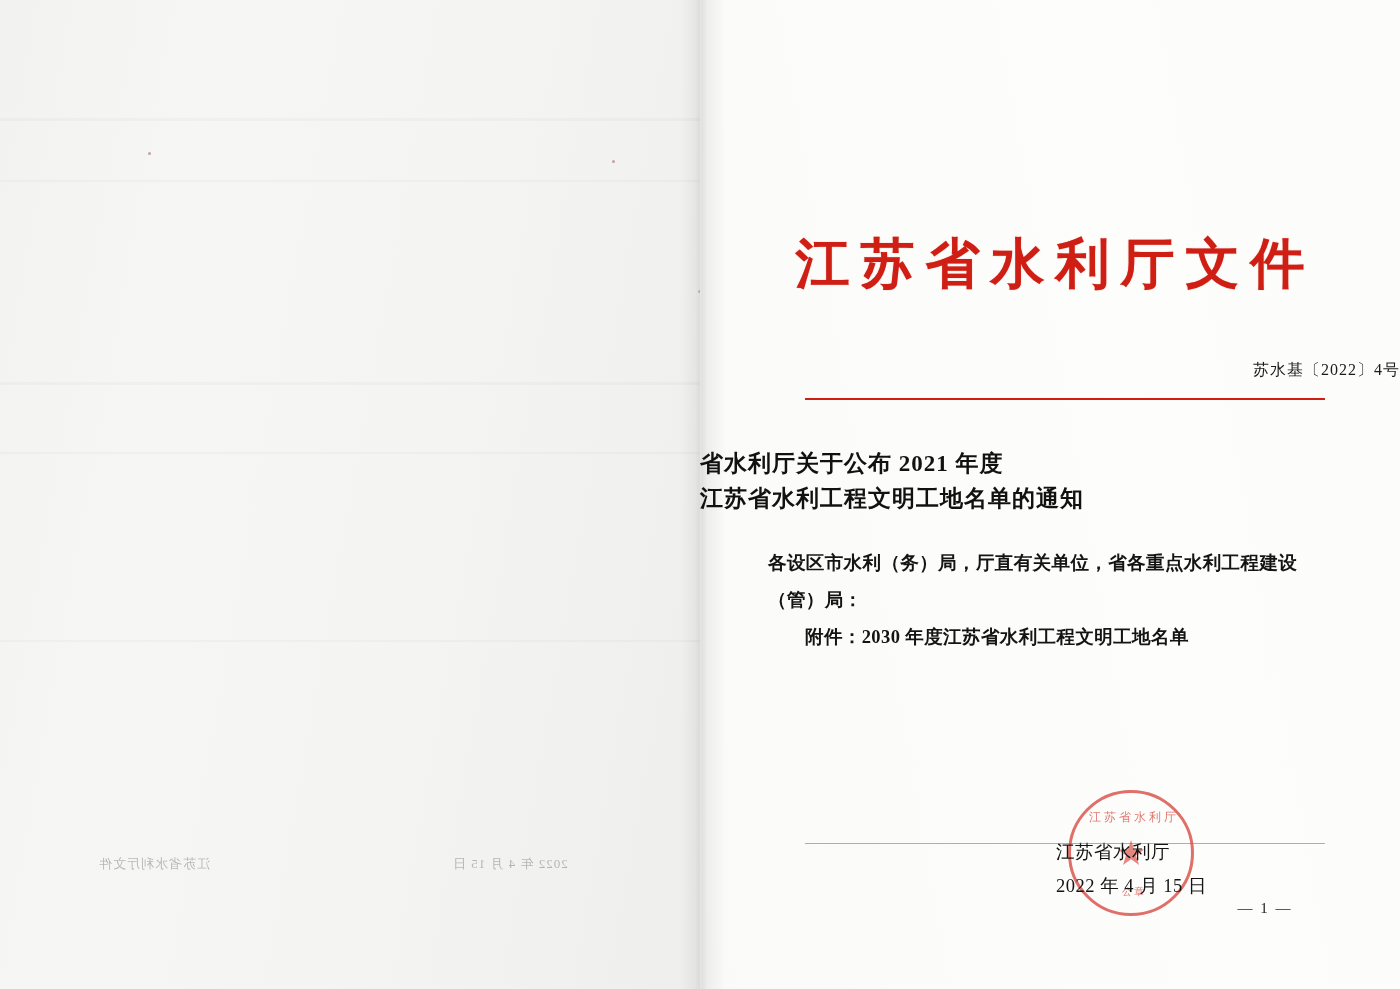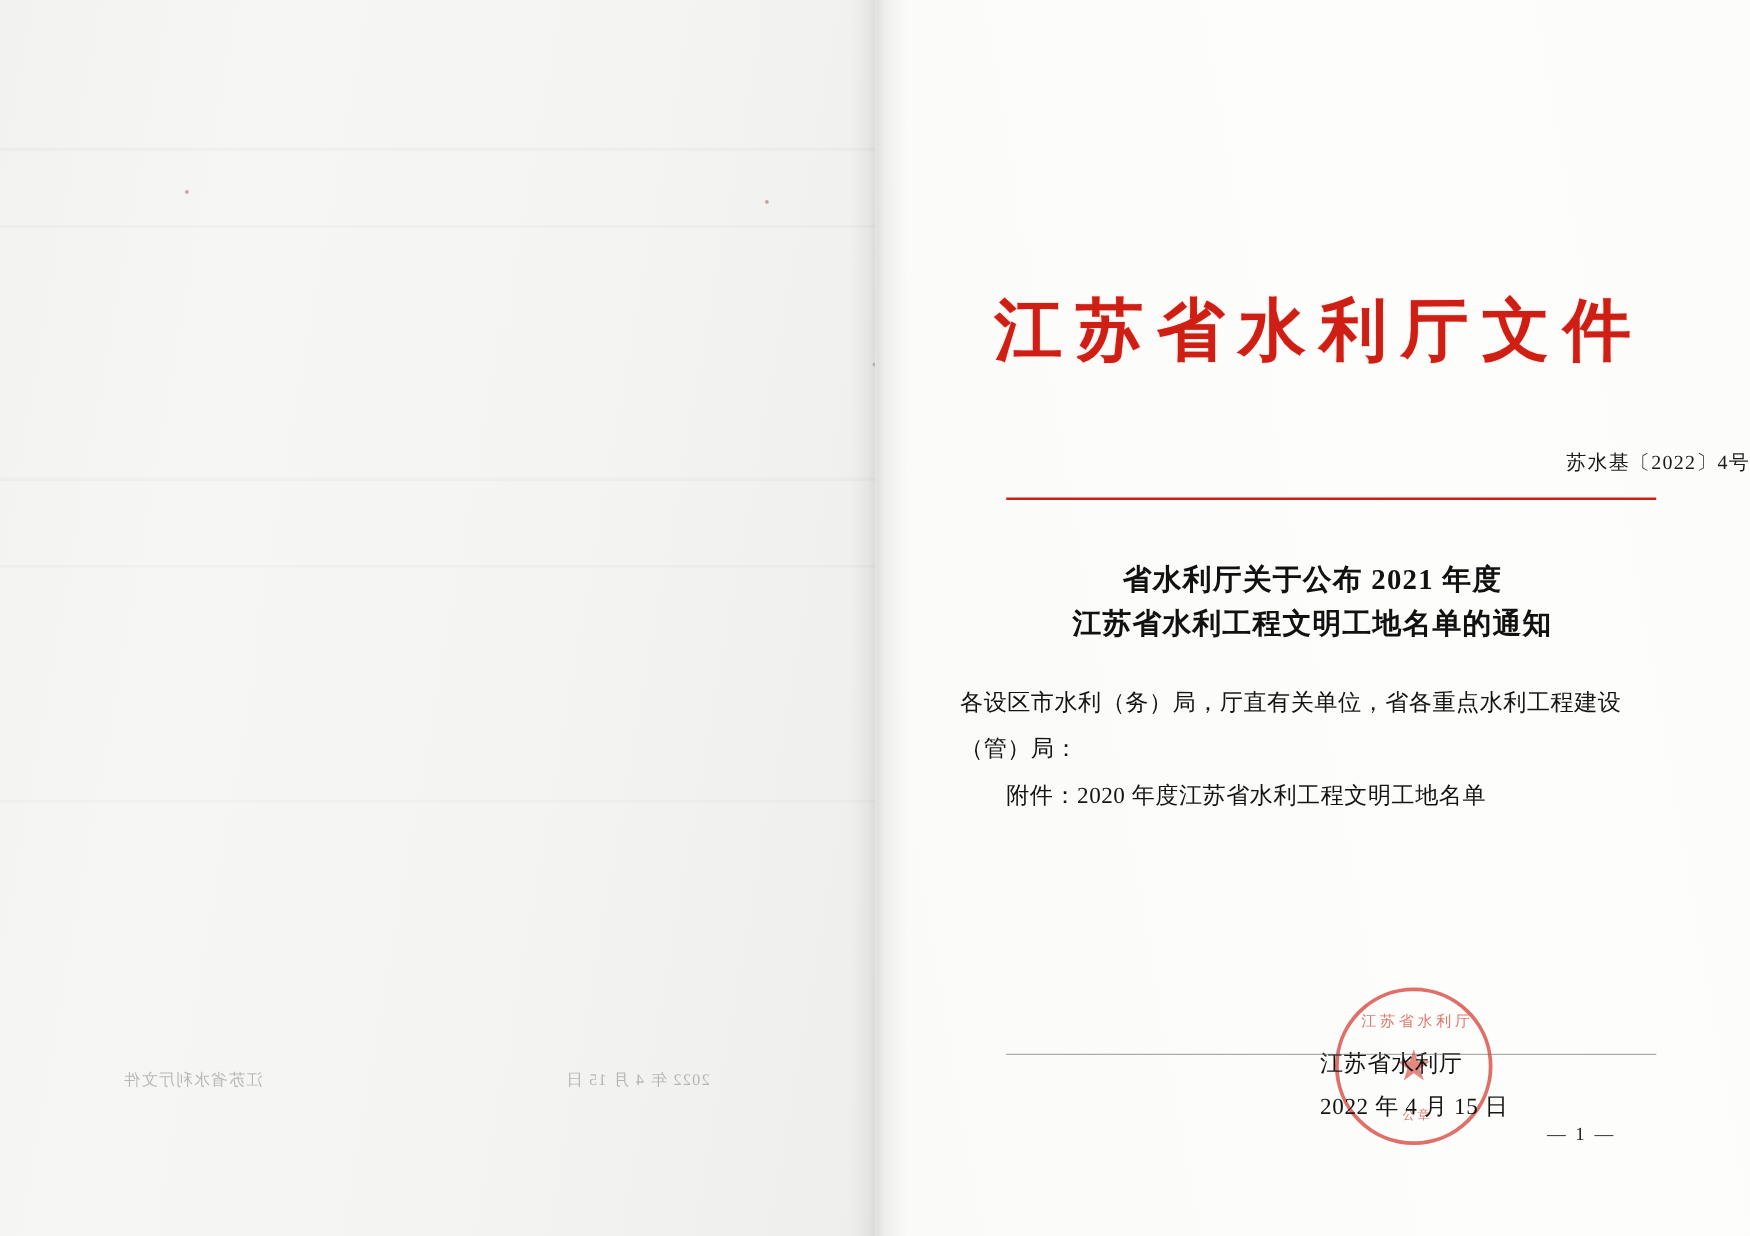--- a/index.html
+++ b/index.html
@@ -101,36 +101,36 @@
     position: absolute;
     left: 105px; top: 398px;
     width: 520px; height: 2px;
     background: #cf1f14;
   }
 
   .title {
     position: absolute;
     left: 0; top: 446px;
     width: 700px;
-    text-align: center;
     font-size: 23px;
     font-weight: bold;
     color: #111;
     line-height: 35px;
     letter-spacing: 1px;
   }
 
   .body {
     position: absolute;
     left: 68px; top: 545px;
     width: 560px;
     font-size: 18.5px;
     line-height: 37px;
     color: #141414;
     letter-spacing: 0.4px;
+    font-weight: bold;
   }
   .body p { margin: 0; }
   .indent { text-indent: 2em; }
 
   .signature {
     position: absolute;
     left: 356px; top: 835px;
     width: 260px;
     font-size: 18.5px;
     line-height: 34px;
@@ -230,21 +230,21 @@
 
     <div class="redrule"></div>
 
     <div class="title">
       <div>省水利厅关于公布 2021 年度</div>
       <div>江苏省水利工程文明工地名单的通知</div>
     </div>
 
     <div class="body">
       <p>各设区市水利（务）局，厅直有关单位，省各重点水利工程建设（管）局：</p>
-      <p class="indent">附件：2020 年度江苏省水利工程文明工地名单</p>
+      <p class="indent">附件：2030 年度江苏省水利工程文明工地名单</p>
     </div>
 
     <div class="seal">
       <div class="arc-top">江苏省水利厅</div>
       <div class="star">★</div>
       <div class="arc-bottom">公章</div>
     </div>
 
     <div class="signature">
       <div>江苏省水利厅</div>

